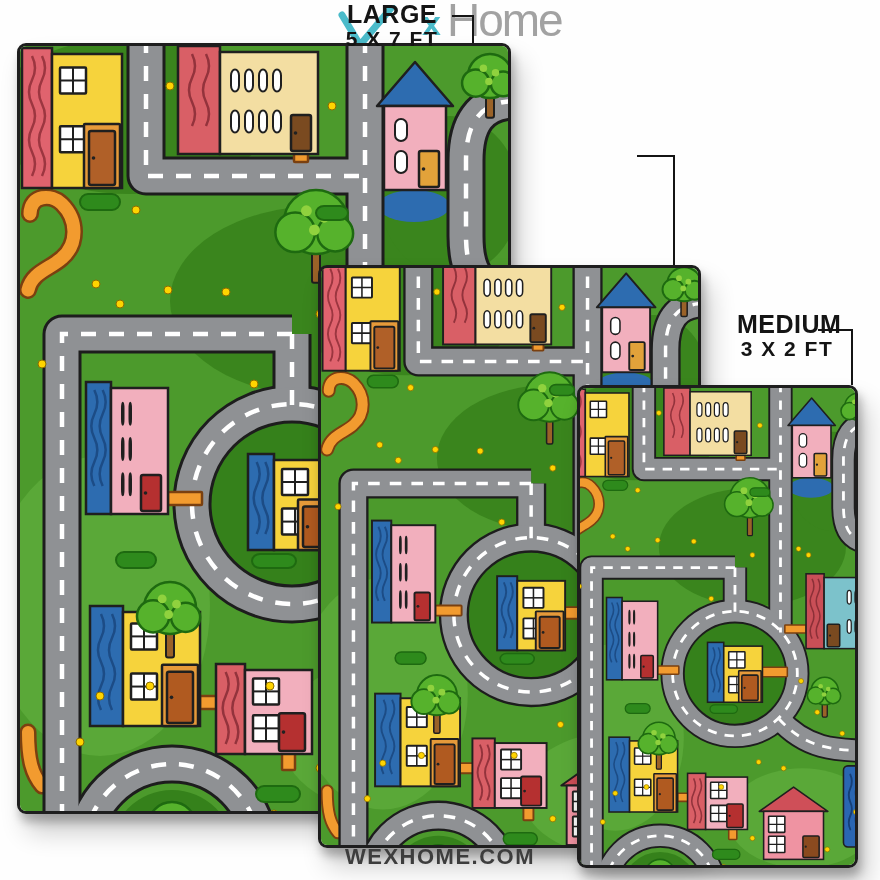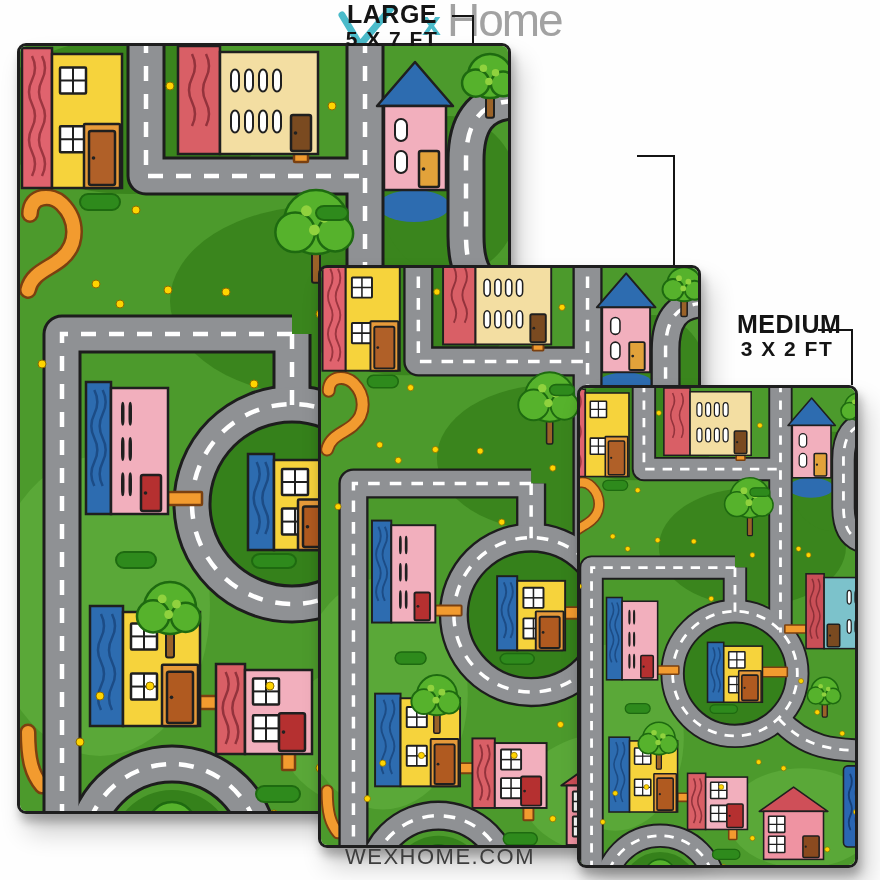--- a/index.html
+++ b/index.html
@@ -26,21 +26,21 @@
   #lbl-small {left:737px;top:312px;width:100px;}
   .conn{position:absolute;background:#141414;z-index:6;}
   #conn-large-h {left:452px;top:15px; width:22px;height:2px;}
   #conn-large-v {left:472px;top:15px; width:2px; height:28px;}
   #conn-medium-h{left:637px;top:155px;width:38px;height:2px;}
   #conn-medium-v{left:673px;top:155px;width:2px; height:110px;}
   #conn-small-h {left:818px;top:329px;width:35px;height:2px;}
   #conn-small-v {left:851px;top:329px;width:2px; height:56px;}
   
   .footer{position:absolute;left:0;top:844px;width:880px;text-align:center;z-index:5;
-          font-size:22px;letter-spacing:1.5px;color:#3d3d3d;font-weight:400;}
+          font-size:22px;letter-spacing:1.5px;color:#3d3d3d;font-weight:700;}
 </style>
 </head>
 <body>
 
 <div id="stage">
 
   <svg width="0" height="0" style="position:absolute" aria-hidden="true">
     <defs>
         <g id="town-art">
           <rect x="-12" y="-12" width="516" height="830" fill="#4c9a2c"></rect>

